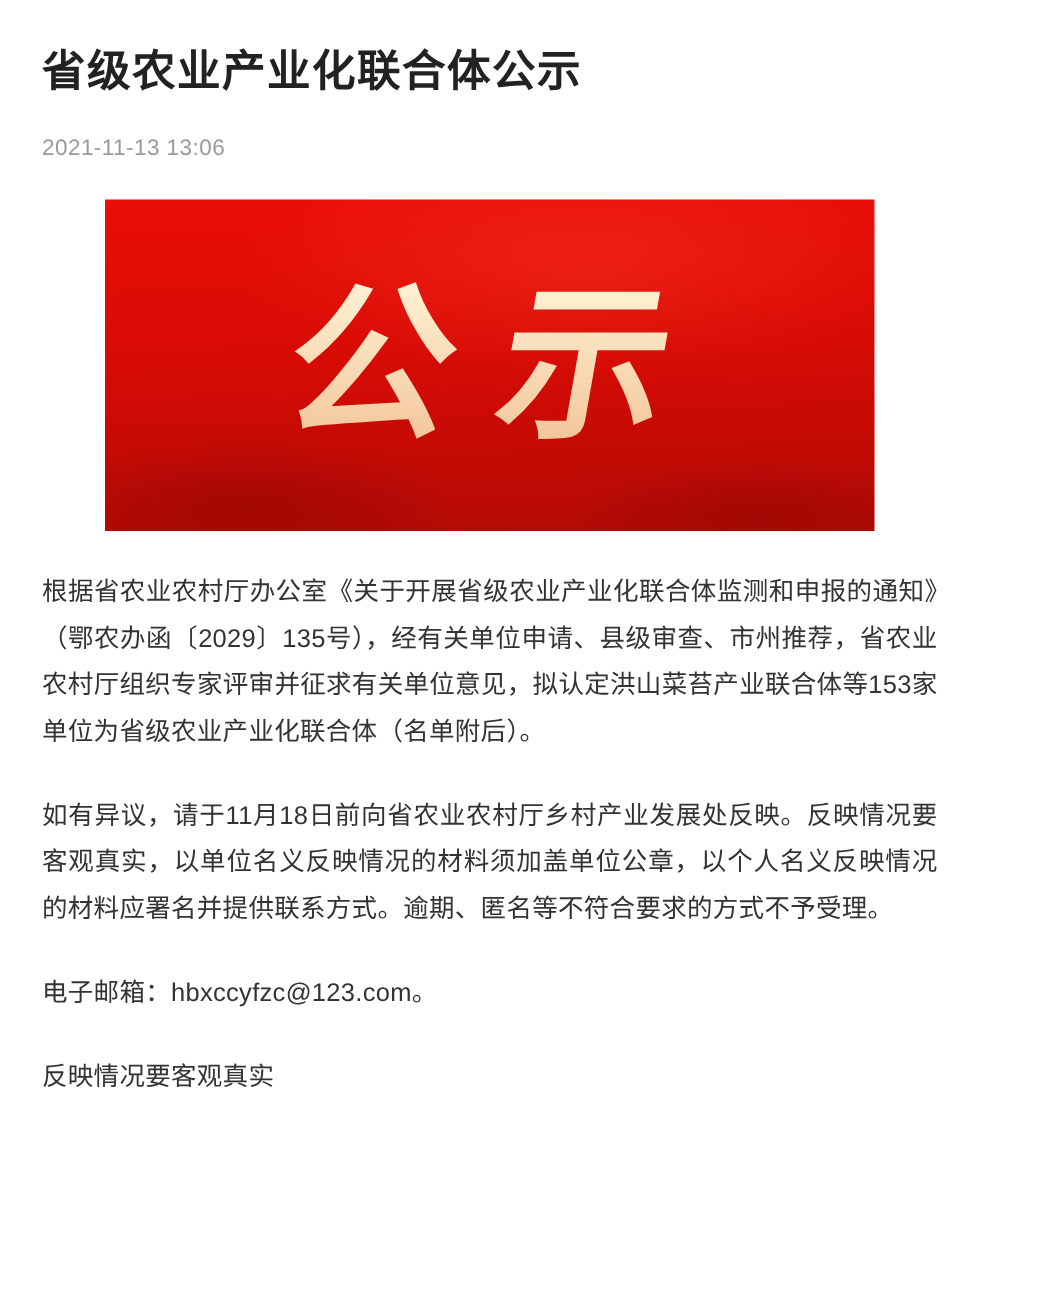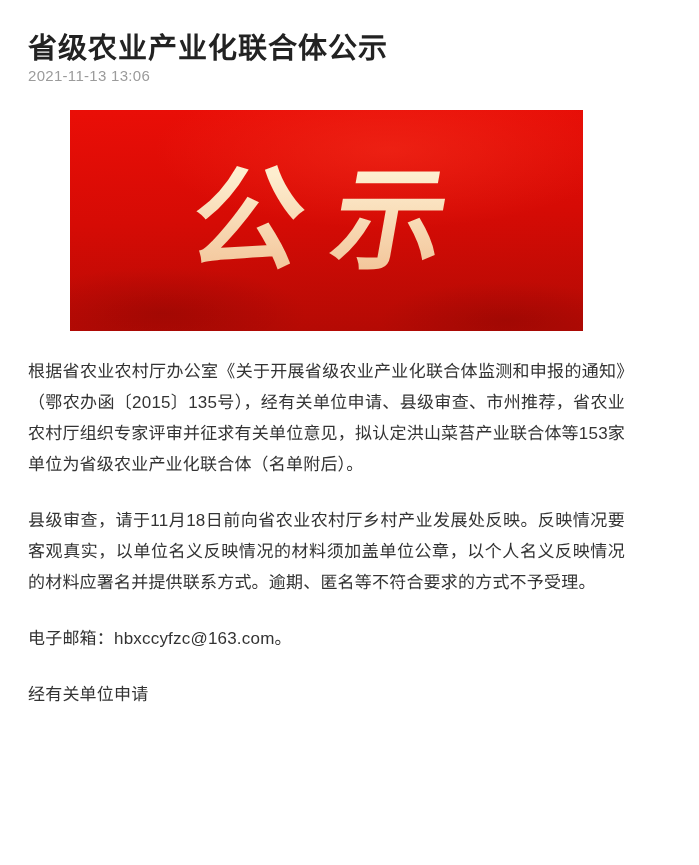--- a/index.html
+++ b/index.html
@@ -26,21 +26,21 @@
   }
   .article-title{
     font-size:29px;
     font-weight:bold;
     color:var(--title-color);
     letter-spacing:1px;
     line-height:1.25;
   }
   .publish-time{
     display:block;
-    margin-top:1px;
+    margin-top:24px;
     font-size:15px;
     color:var(--time-color);
     letter-spacing:0.3px;
   }
   .banner{
     width:513px;
     height:221px;
     margin:26px auto 0 auto;
     display:flex;
     align-items:center;
@@ -82,19 +82,19 @@
 
   <h1 class="article-title">省级农业产业化联合体公示</h1>
 
   <span class="publish-time">2021-11-13 13:06</span>
 
   <div class="banner">
     <div class="banner-text">公示</div>
   </div>
 
   <div class="body-text">
-    <p>根据省农业农村厅办公室《关于开展省级农业产业化联合体监测和申报的通知》（鄂农办函〔2015〕135号），经有关单位申请、县级审查、市州推荐，省农业农村厅组织专家评审并征求有关单位意见，拟认定洪山菜苔产业联合体等153家单位为省级农业产业化联合体（名单附后）。</p>
-    <p>县级审查，请于11月18日前向省农业农村厅乡村产业发展处反映。反映情况要客观真实，以单位名义反映情况的材料须加盖单位公章，以个人名义反映情况的材料应署名并提供联系方式。逾期、匿名等不符合要求的方式不予受理。</p>
-    <p>电子邮箱：hbxccyfzc@163.com。</p>
-    <p>经有关单位申请</p>
+    <p>根据省农业农村厅办公室《关于开展省级农业产业化联合体监测和申报的通知》（鄂农办函〔2029〕135号），经有关单位申请、县级审查、市州推荐，省农业农村厅组织专家评审并征求有关单位意见，拟认定洪山菜苔产业联合体等153家单位为省级农业产业化联合体（名单附后）。</p>
+    <p>如有异议，请于11月18日前向省农业农村厅乡村产业发展处反映。反映情况要客观真实，以单位名义反映情况的材料须加盖单位公章，以个人名义反映情况的材料应署名并提供联系方式。逾期、匿名等不符合要求的方式不予受理。</p>
+    <p>电子邮箱：hbxccyfzc@123.com。</p>
+    <p>反映情况要客观真实</p>
   </div>
 
 </div>
 
 </body></html>

